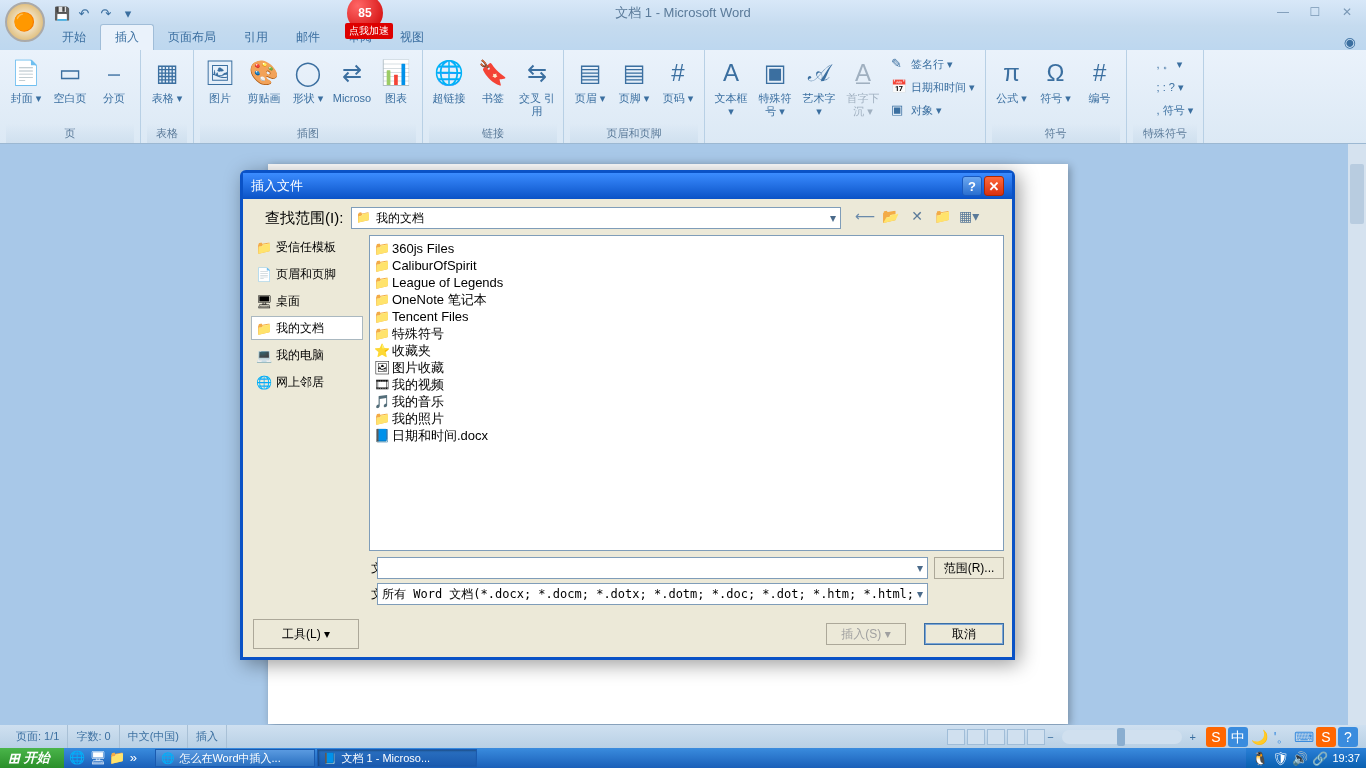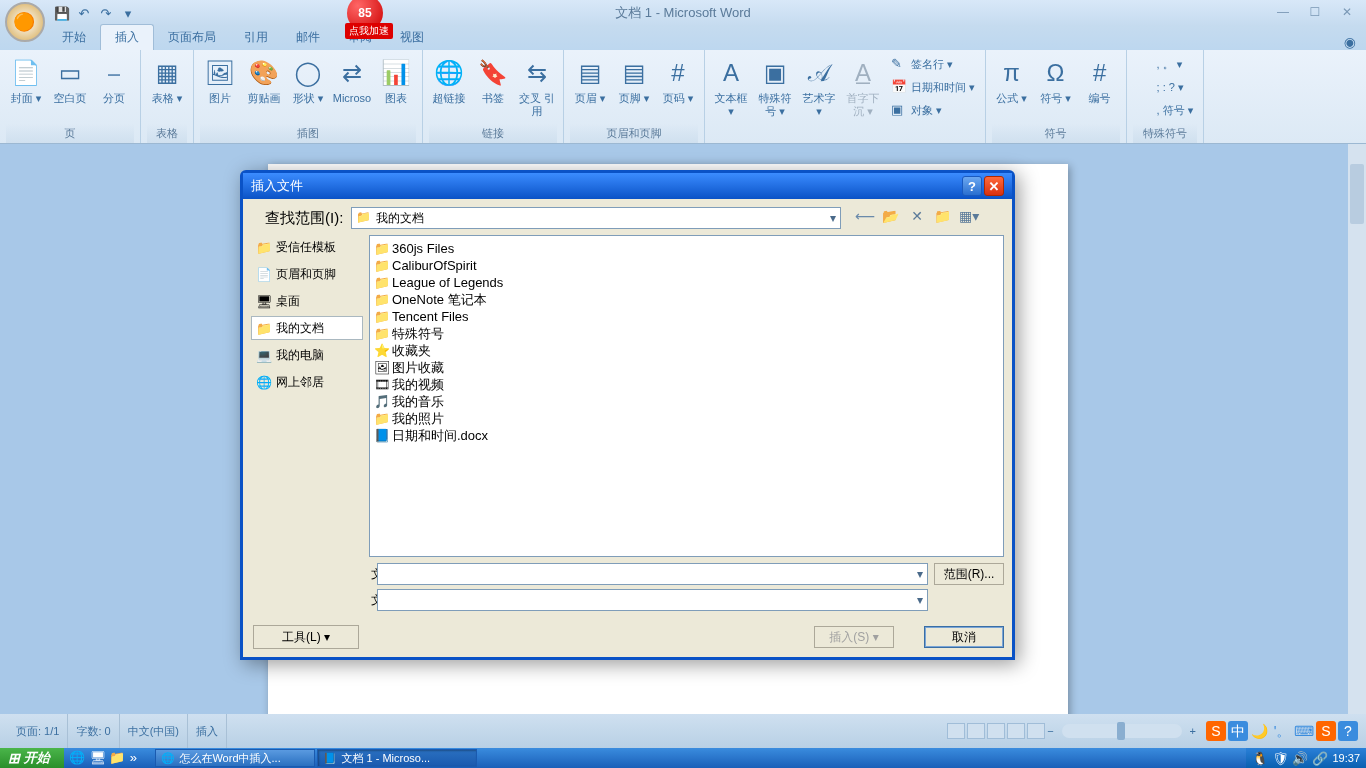--- a/index.html
+++ b/index.html
@@ -72,28 +72,28 @@
 .fl-item .icon { width: 16px; margin-right: 2px; font-size: 13px; }
 
 .dlg-bottom { padding-top: 6px; }
 .dlg-brow { display: flex; align-items: center; gap: 6px; margin-bottom: 4px; }
 .dlg-brow-label { width: 72px; font-size: 12px; padding-left: 120px; white-space: nowrap; }
 .dlg-input { flex: 1; height: 22px; border: 1px solid #7f9db9; background: #fff; font-size: 12px; padding: 0 4px; display: flex; align-items: center; }
 .dlg-input .arrow { margin-left: auto; color: #4a6a8a; }
 .dlg-range-btn { width: 70px; height: 22px; background: #ece9d8; border: 1px solid #aca899; font-size: 12px; cursor: pointer; }
 
 .dlg-footer { display: flex; align-items: center; padding-top: 10px; }
-.dlg-tools { width: 106px; height: 24px; border: 1px solid #aca899; background: #ece9d8; font-size: 12px; display: flex; align-items: center; justify-content: center; cursor: pointer; margin-left: 2px; }
-.dlg-footer-btns { margin-left: auto; display: flex; gap: 20px; }
+.dlg-tools { width: 106px; height: 30px; border: 1px solid #aca899; background: #ece9d8; font-size: 12px; display: flex; align-items: center; justify-content: center; cursor: pointer; margin-left: 2px; }
+.dlg-footer-btns { margin-left: auto; display: flex; gap: 8px; }
 .dlg-btn { width: 80px; height: 22px; border: 1px solid #aca899; background: #ece9d8; font-size: 12px; cursor: pointer; }
 .dlg-btn.disabled { color: #a0a0a0; }
 .dlg-btn.default { border: 1px solid #3a6ea5; box-shadow: 0 0 0 1px #7aa5d6 inset; margin-left: 10px; }
 
 
-.statusbar { position: absolute; bottom: 20px; left: 0; right: 0; height: 34px; background: linear-gradient(to bottom, #cfe0f0, #b8d0e5); display: flex; align-items: center; font-size: 11px; color: #3b6fa0; padding: 0 8px; }
+.statusbar { position: absolute; bottom: 20px; left: 0; right: 0; height: 23px; background: linear-gradient(to bottom, #cfe0f0, #b8d0e5); display: flex; align-items: center; font-size: 11px; color: #3b6fa0; padding: 0 8px; }
 .sb-cell { padding: 0 8px; border-right: 1px solid #a8c0d6; height: 100%; display: flex; align-items: center; }
 .sb-right { margin-left: auto; display: flex; gap: 2px; align-items: center; }
 .sb-view-btn { width: 18px; height: 16px; background: #d0e0ef; border: 1px solid #a0bdd8; cursor: pointer; }
 .sb-zoom { width: 120px; height: 14px; background: #d0e0ef; border-radius: 7px; position: relative; margin: 0 6px; }
 .sb-zoom-thumb { position: absolute; left: 55px; top: -2px; width: 8px; height: 18px; background: #8aaed0; border-radius: 2px; }
 .sootray { display: flex; gap: 2px; align-items: center; margin-left: 8px; }
 .soo-icon { width: 20px; height: 20px; font-size: 14px; text-align: center; line-height: 20px; border-radius: 3px; }
 
 
 .taskbar { position: absolute; bottom: 0; left: 0; right: 0; height: 20px; background: linear-gradient(to bottom, #3a8cde, #1a5fb8); display: flex; align-items: center; }
@@ -426,20 +426,21 @@
         <span class="dlg-brow-label">文件名(N):</span>
         <div class="dlg-input">
           <span></span>
           <span class="arrow">▾</span>
         </div>
         <button class="dlg-range-btn">范围(R)...</button>
       </div>
       <div class="dlg-brow">
         <span class="dlg-brow-label">文件类型(T):</span>
         <div class="dlg-input">
+          <span style="font-family:SimSun,monospace">所有 Word 文档(*.docx; *.docm; *.dotx; *.dotm; *.doc; *.dot; *.htm; *.html;</span>
           <span class="arrow">▾</span>
         </div>
         <div style="width:70px"></div>
       </div>
       <div class="dlg-footer">
         <div class="dlg-tools">
           <span>工具(L)</span>&nbsp;▾
         </div>
         <div class="dlg-footer-btns">
           <button class="dlg-btn disabled"><span>插入(S)</span> ▾</button>

